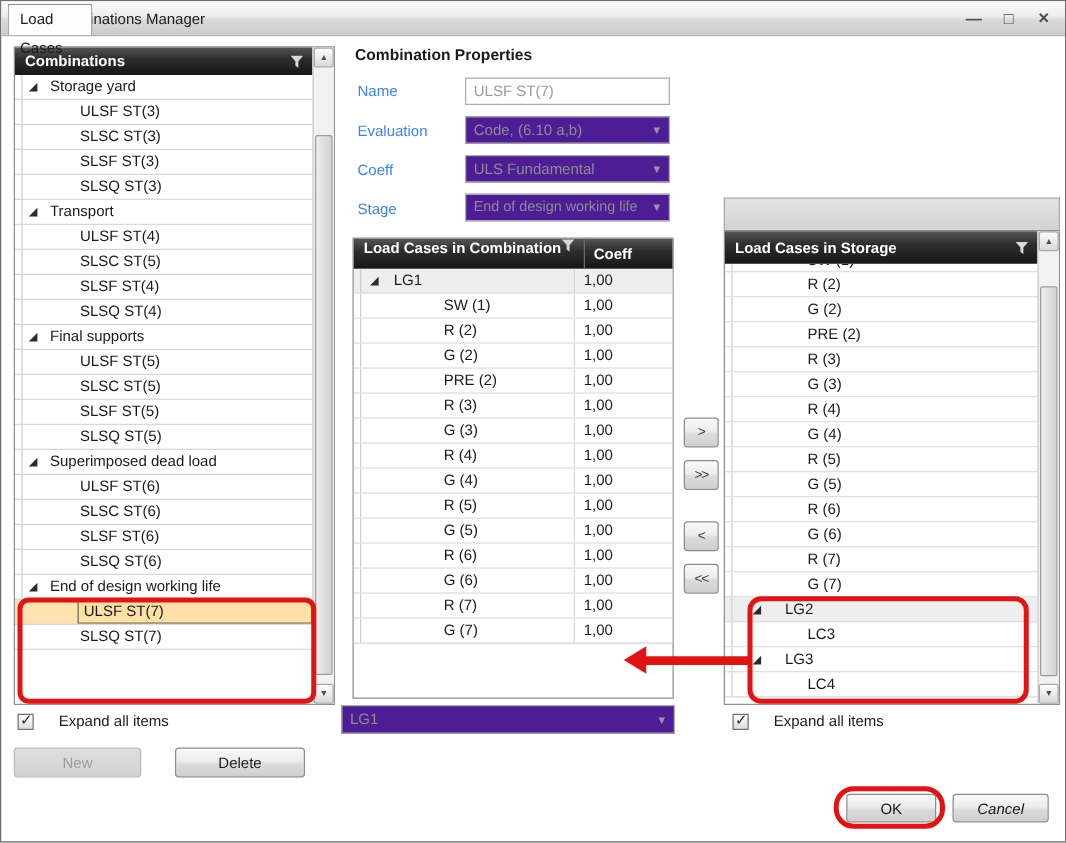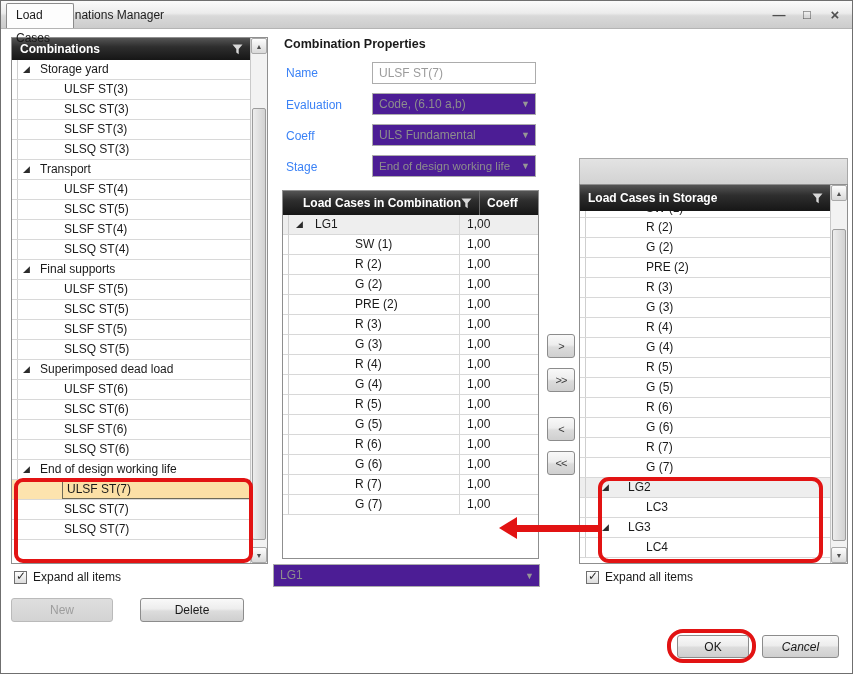--- a/index.html
+++ b/index.html
@@ -23,21 +23,21 @@
     display:flex;align-items:center;font-weight:bold;font-size:12px;}
   .dhead .htext{padding-left:8px;flex:1;white-space:nowrap;overflow:hidden;}
   .funnel{margin-right:7px;flex:none;display:flex;}
   
   .panel{position:absolute;background:#fff;border:1px solid #8f8f8f;}
   .left-panel{left:10px;top:36px;width:257px;height:527px;}
   .left-panel .dhead{position:absolute;left:0;top:0;right:17px;height:22px;}
   .left-panel .listarea{position:absolute;left:0;top:22px;right:17px;bottom:0;overflow:hidden;}
   .mid-table{left:281px;top:189px;width:257px;height:369px;}
   .mid-table .dhead{position:absolute;left:0;top:0;right:0;height:24px;}
-  .mid-table .hname{flex:1;display:flex;align-items:center;height:100%;margin-left:12px;}
+  .mid-table .hname{flex:1;display:flex;align-items:flex-start;height:100%;}
   .mid-table .hname .htext{padding-left:8px;flex:1;}
   .mid-table .hcoeff{width:79px;height:100%;display:flex;align-items:center;
     border-left:1px solid #6b6b6b;padding-left:7px;}
   .mid-table .listarea{position:absolute;left:0;top:24px;right:0;bottom:0;overflow:hidden;}
   .right-panel{left:578px;top:183px;width:269px;height:380px;}
   .right-panel .dhead{position:absolute;left:0;top:0;right:17px;height:26px;}
   .right-panel .listarea{position:absolute;left:0;top:26px;right:17px;bottom:0;overflow:hidden;}
   
   .trow{display:flex;height:20px;border-bottom:1px solid #d8d8d8;background:#fff;}
   .trow.shade{background:#eeeeee;}
@@ -85,21 +85,21 @@
     font-size:12px;color:#1a1a1a;cursor:default;}
   .btn.disabled{background:linear-gradient(#dedede,#d3d3d3);border-color:#bababa;color:#9d9d9d;}
   .xfer{left:546px;width:28px;height:24px;font-size:11px;color:#3c3c3c;letter-spacing:-1px;}
   
   .tabstrip{position:absolute;left:578px;top:157px;width:269px;height:27px;
     background:linear-gradient(#e3e3e3,#d2d2d2);border:1px solid #a8a8a8;border-bottom:none;}
   .tab{position:absolute;left:5px;top:2px;width:68px;height:25px;background:#fdfdfd;
     border:1px solid #8c8c8c;border-bottom:none;border-radius:2px 2px 0 0;
     line-height:23px;padding-left:9px;z-index:3;}
   
-  .cbrow{position:absolute;display:flex;align-items:center;gap:6px;}
+  .cbrow{position:absolute;display:flex;align-items:center;gap:20px;}
   .cb{width:13px;height:13px;border:1px solid #6f6f6f;background:linear-gradient(#fefefe,#dcdcdc);
     position:relative;flex:none;}
   .cb.checked::after{content:"\2713";position:absolute;left:1px;top:-3px;font-size:12px;
     font-weight:bold;color:#2a2a2a;}
   
   .ann{position:absolute;z-index:50;pointer-events:none;}
   .ann-rect{border:4px solid #e21313;border-radius:9px;}
   .ann-ring{border:4px solid #e21313;border-radius:16px;}
   .arrow-shaft{background:#e21313;}
   .arrow-head{width:0;height:0;border-top:11px solid transparent;border-bottom:11px solid transparent;
@@ -257,26 +257,20 @@
           <span class="rh"></span>
           <div class="cell g">
             <span class="twisty">◢</span>
             <span class="lbl">End of design working life</span>
           </div>
         </div>
         <div class="trow selected">
           <span class="rh"></span>
           <div class="cell c">
             <span class="lbl">ULSF ST(7)</span>
-          </div>
-        </div>
-        <div class="trow">
-          <span class="rh"></span>
-          <div class="cell c">
-            <span class="lbl">SLSC ST(7)</span>
           </div>
         </div>
         <div class="trow">
           <span class="rh"></span>
           <div class="cell c">
             <span class="lbl">SLSQ ST(7)</span>
           </div>
         </div>
       </div>
     <div class="sb">

